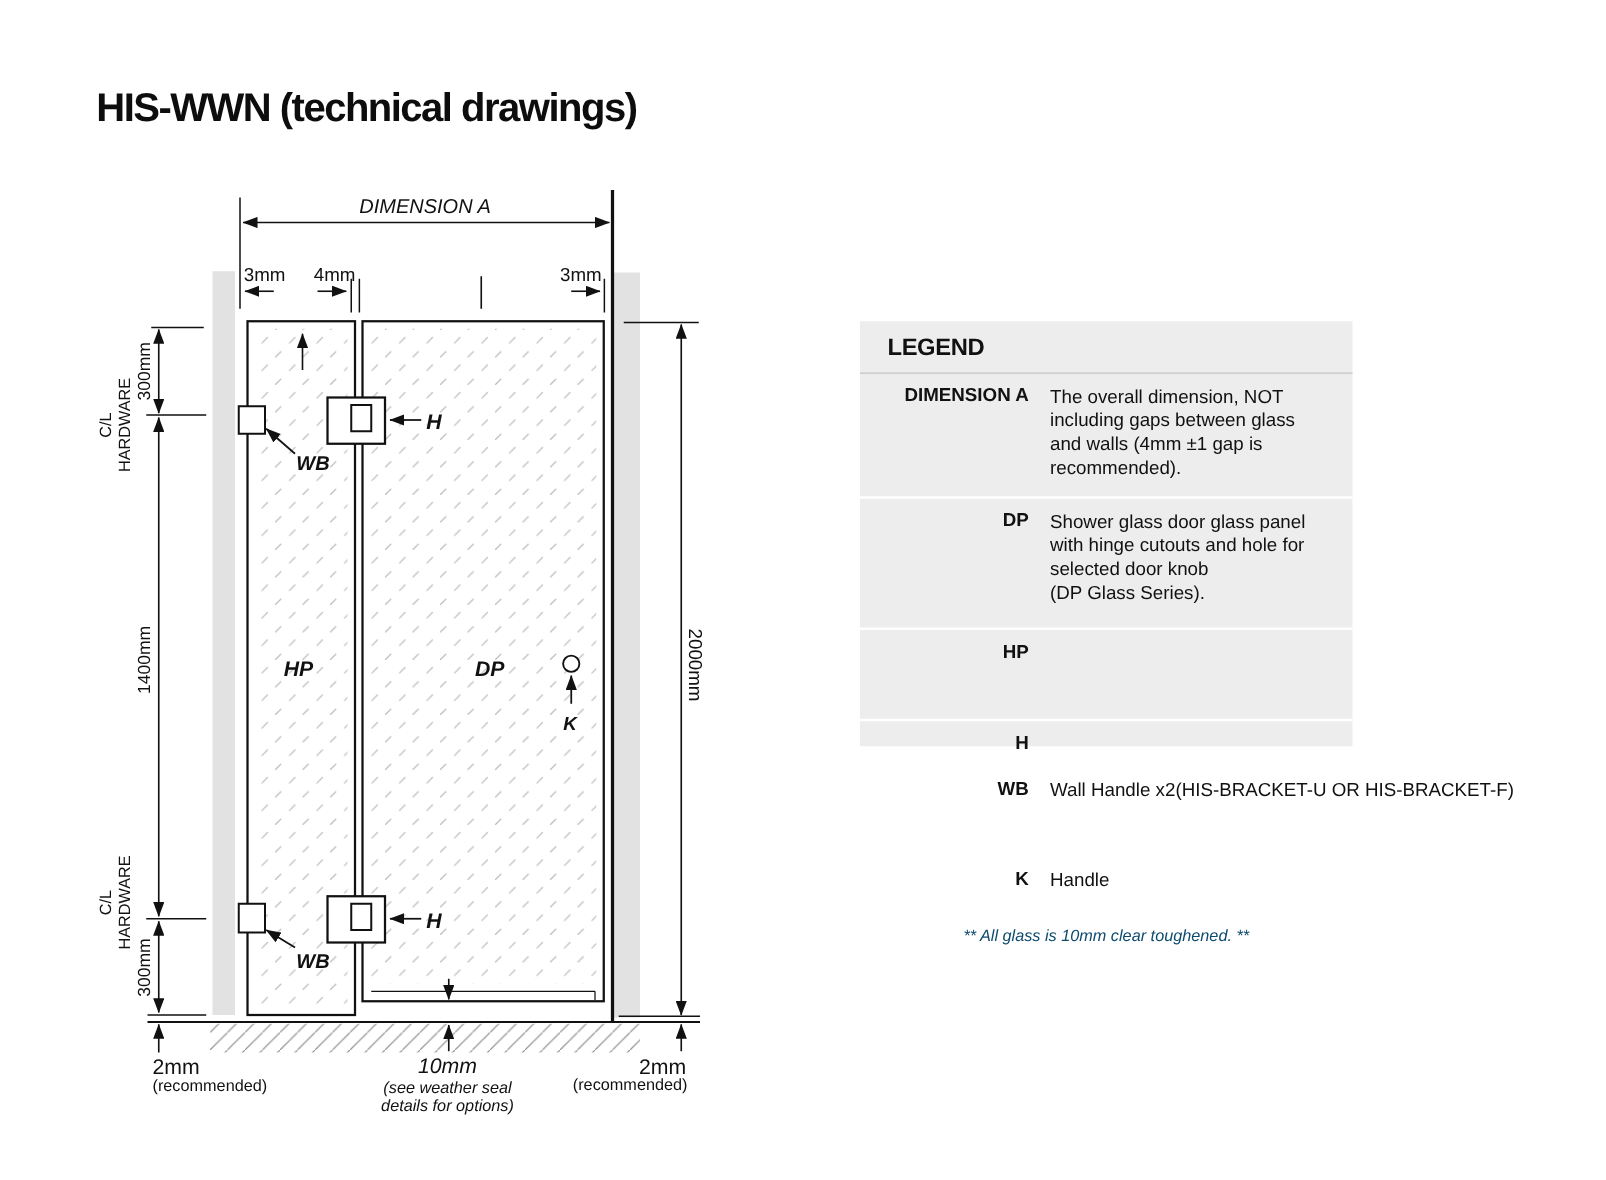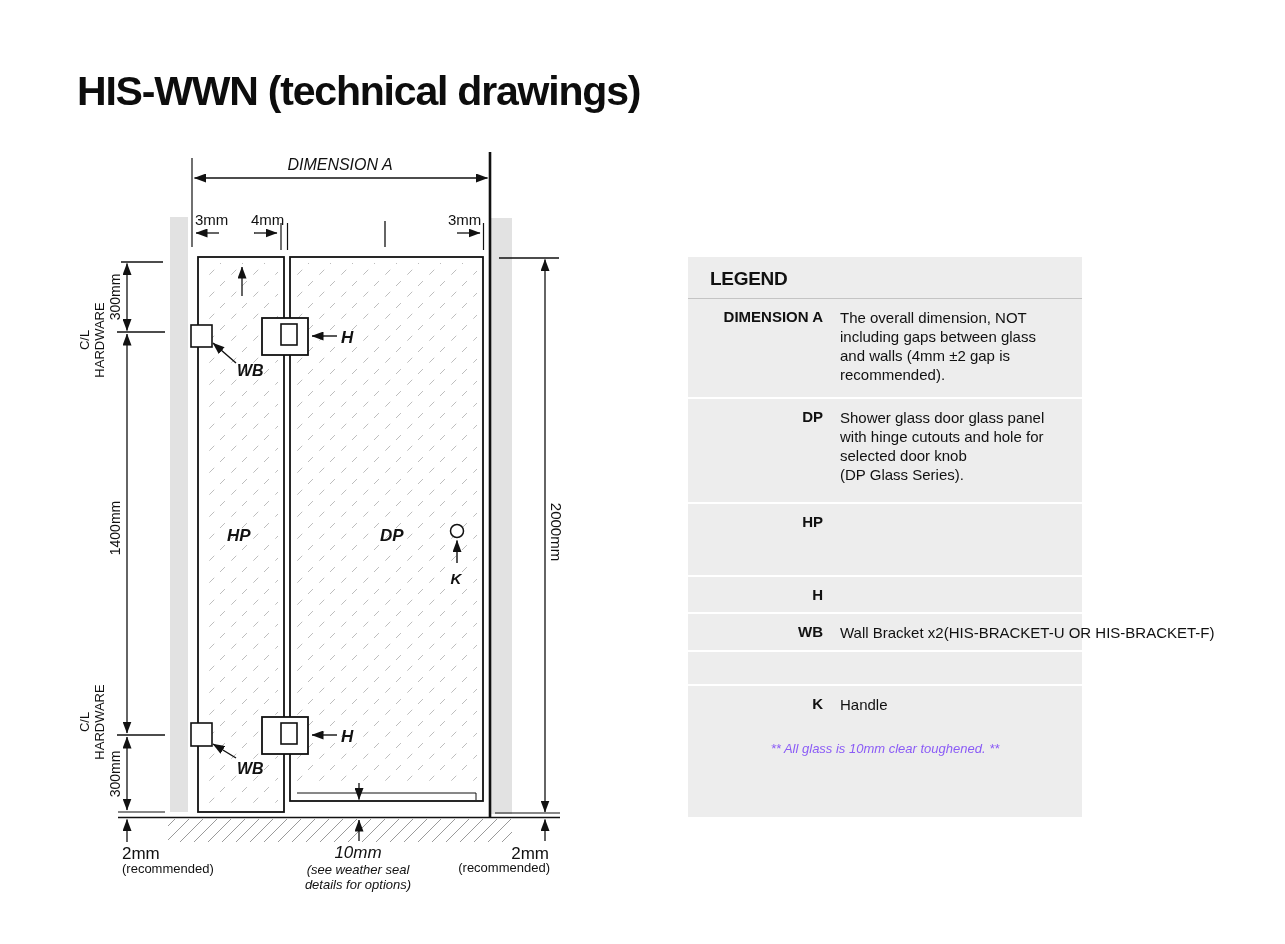--- a/index.html
+++ b/index.html
@@ -1,40 +1,40 @@
 <!DOCTYPE html>
 <html><head>
 <meta charset="utf-8">
 <style>
   html,body{margin:0;padding:0;background:#fff;}
   #page{position:relative;width:1285px;height:944px;background:#ffffff;overflow:hidden;
         font-family:"Liberation Sans",sans-serif;color:#111;}
-  #page-title{position:absolute;left:77px;top:68px;font-size:41px;font-weight:bold;
+  #page-title{position:absolute;left:77px;top:68px;font-size:32px;font-weight:bold;
         letter-spacing:-1.2px;color:#0d0d0d;white-space:nowrap;}
   #drawing-svg{position:absolute;left:0;top:0;}
   
   .t13{font-size:13px;} .t14{font-size:14px;} .t15{font-size:15px;} .t16{font-size:16px;}
   .t17{font-size:17px;}
   .it{font-style:italic;}
   .bi{font-weight:bold;font-style:italic;}
   text{fill:#111;font-family:"Liberation Sans",sans-serif;}
   
-  #legend-panel{position:absolute;left:688px;top:257px;width:394px;height:560px;
+  #legend-panel{position:absolute;left:688px;top:257px;width:394px;height:340px;
         background:#ededed;box-sizing:border-box;}
   #legend-heading{padding:11px 0 8px 22px;font-size:19px;font-weight:bold;letter-spacing:-0.3px;}
   .legend-row{display:flex;box-sizing:border-box;border-top:2px solid #ffffff;}
   .legend-row.first{border-top:1px solid #c4c4c4;}
   .legend-key{width:135px;text-align:right;font-weight:bold;font-size:15px;
         padding-top:9px;flex:0 0 135px;}
   .legend-desc{margin-left:17px;font-size:15px;line-height:19px;padding-top:9px;
         white-space:pre;}
   .r0{min-height:99px;} .r1{min-height:105px;} .r2{min-height:73px;}
   .r3{min-height:37px;} .r4{min-height:38px;} .r5{min-height:34px;} .r6{min-height:47px;}
   #legend-footnote{position:absolute;left:688px;top:741px;width:394px;text-align:center;
-        font-size:13px;font-style:italic;color:#8b5cf6;}
+        font-size:13px;font-style:italic;color:#0c4a6e;}
 </style>
 </head>
 <body>
 
 <div id="page">
 
   <div id="page-title">HIS-WWN (technical drawings)</div>
 
   <svg id="drawing-svg" width="1285" height="944" viewBox="0 0 1285 944">
     <defs>
@@ -141,39 +141,39 @@
     <text class="t13" x="550" y="872" text-anchor="end">(recommended)</text>
   </svg>
 
   <div id="legend-panel">
     <div id="legend-heading">LEGEND</div>
 
     <div class="legend-row first r0">
       <div class="legend-key">DIMENSION A</div>
       <div class="legend-desc">The overall dimension, NOT
 including gaps between glass
-and walls (4mm ±2 gap is
+and walls (4mm ±1 gap is
 recommended).</div>
     </div>
     <div class="legend-row r1">
       <div class="legend-key">DP</div>
       <div class="legend-desc">Shower glass door glass panel
 with hinge cutouts and hole for
 selected door knob
 (DP Glass Series).</div>
     </div>
     <div class="legend-row r2">
       <div class="legend-key">HP</div>
     </div>
     <div class="legend-row r3">
       <div class="legend-key">H</div>
     </div>
     <div class="legend-row r4">
       <div class="legend-key">WB</div>
-      <div class="legend-desc">Wall Bracket x2(HIS-BRACKET-U OR HIS-BRACKET-F)</div>
+      <div class="legend-desc">Wall Handle x2(HIS-BRACKET-U OR HIS-BRACKET-F)</div>
     </div>
     <div class="legend-row r5">
       <div class="legend-key"></div>
       <div class="legend-desc"></div>
     </div>
     <div class="legend-row r6">
       <div class="legend-key">K</div>
       <div class="legend-desc">Handle</div>
     </div>
   </div>

